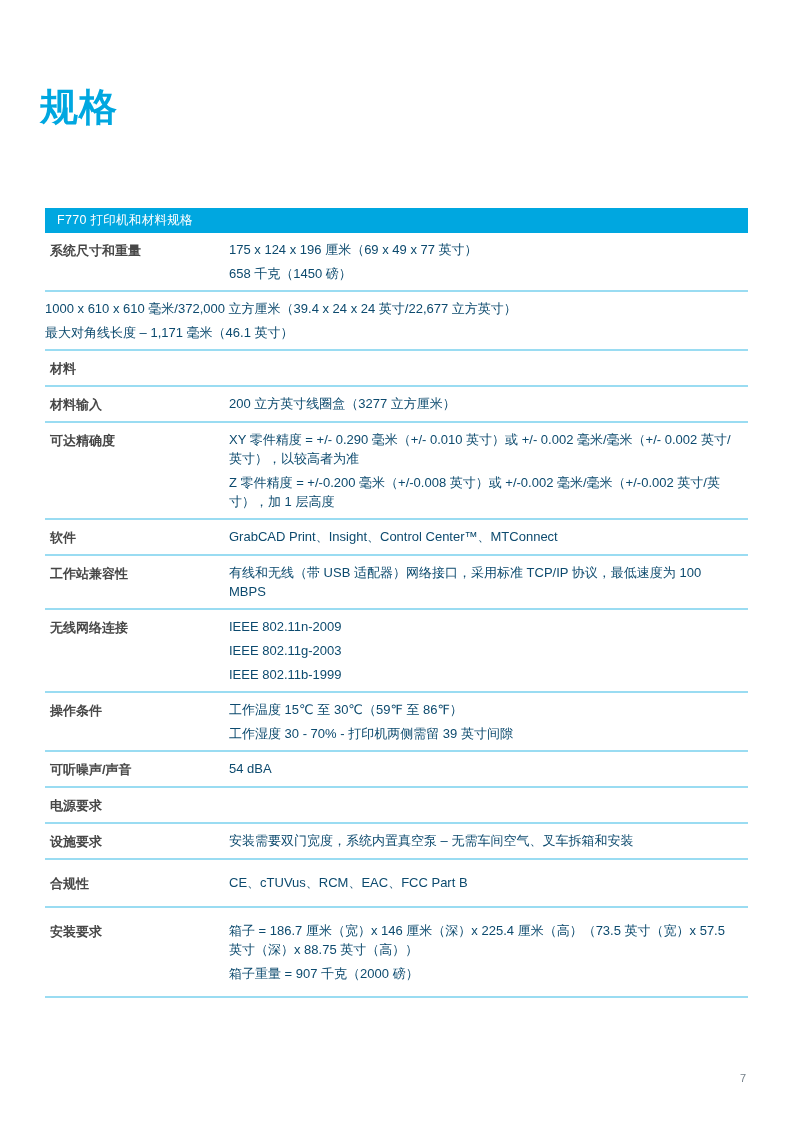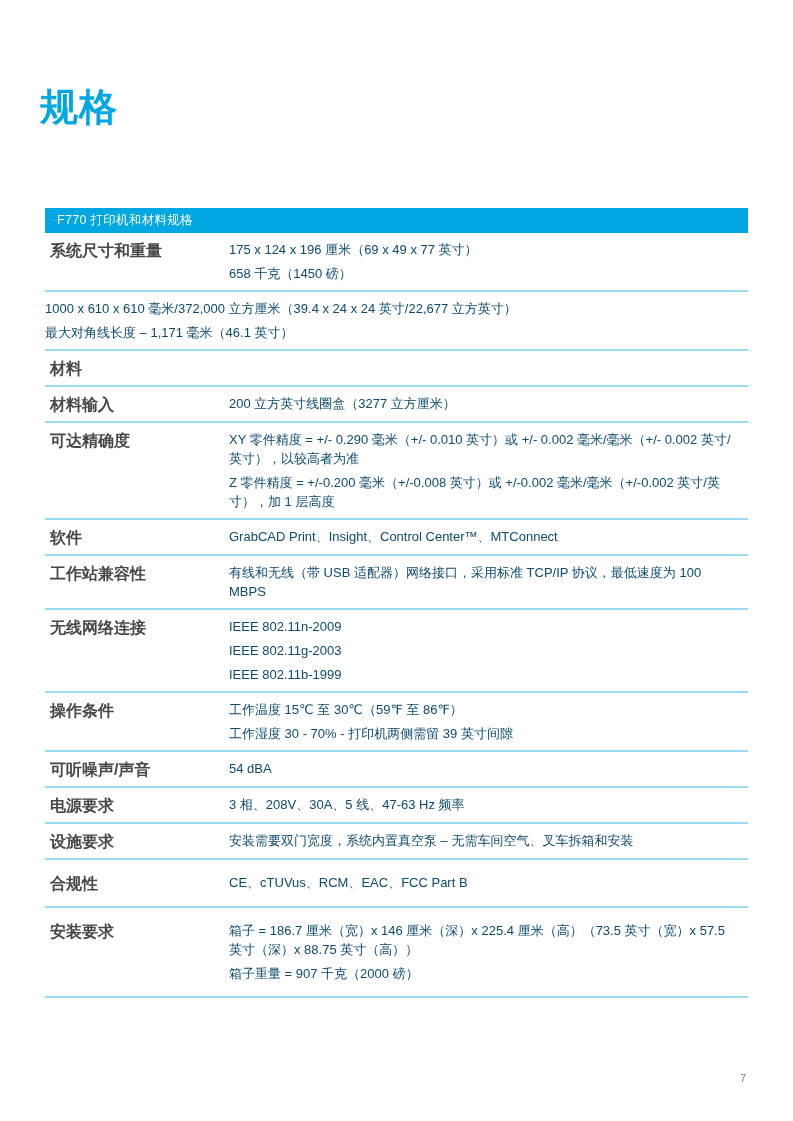--- a/index.html
+++ b/index.html
@@ -39,21 +39,21 @@
     display:flex;
     padding:7px 0;
     border-bottom:2px solid var(--divider);
   }
   
   .spec-row:nth-child(13),
   .spec-row:nth-child(14){padding-top:13px;padding-bottom:13px;}
   .spec-label{
     flex:0 0 184px;
     padding-left:5px;
-    font-size:16px;font-weight:700;
+    font-size:13px;font-weight:700;
     color:#474747;
     line-height:19px;
     padding-top:1px;
   }
   .spec-values{
     flex:1 1 auto;
     padding-right:12px;
     font-size:13px;
     color:#0c4a6e;
     line-height:19px;
@@ -142,23 +142,20 @@
 
   <div class="spec-row">
     <div class="spec-label">可听噪声/声音</div>
     <div class="spec-values">
           <p>54 dBA</p>
         </div>
   </div>
 
   <div class="spec-row">
     <div class="spec-label">电源要求</div>
-    <div class="spec-values">
-          <p>3 相、208V、30A、5 线、47-63 Hz 频率</p>
-        </div>
   </div>
 
   <div class="spec-row">
     <div class="spec-label">设施要求</div>
     <div class="spec-values">
           <p>安装需要双门宽度，系统内置真空泵 – 无需车间空气、叉车拆箱和安装</p>
         </div>
   </div>
 
   <div class="spec-row">

